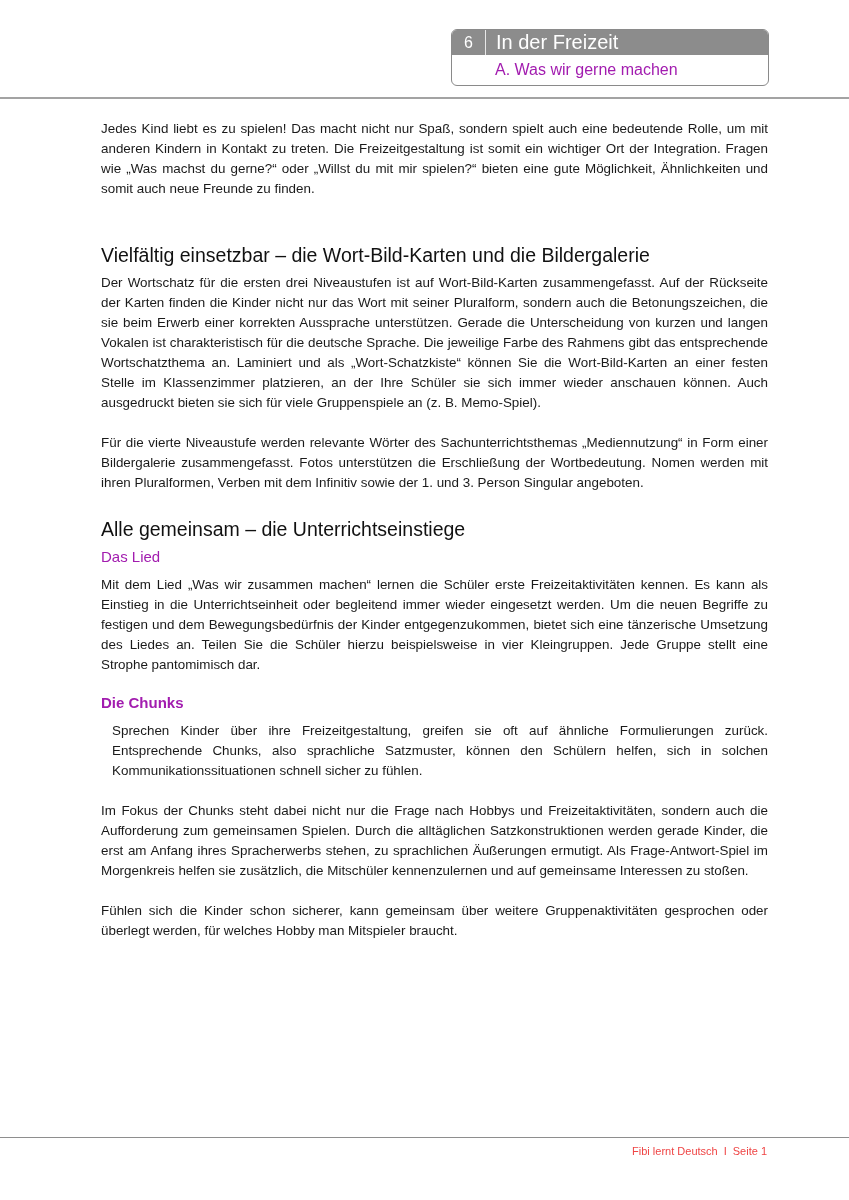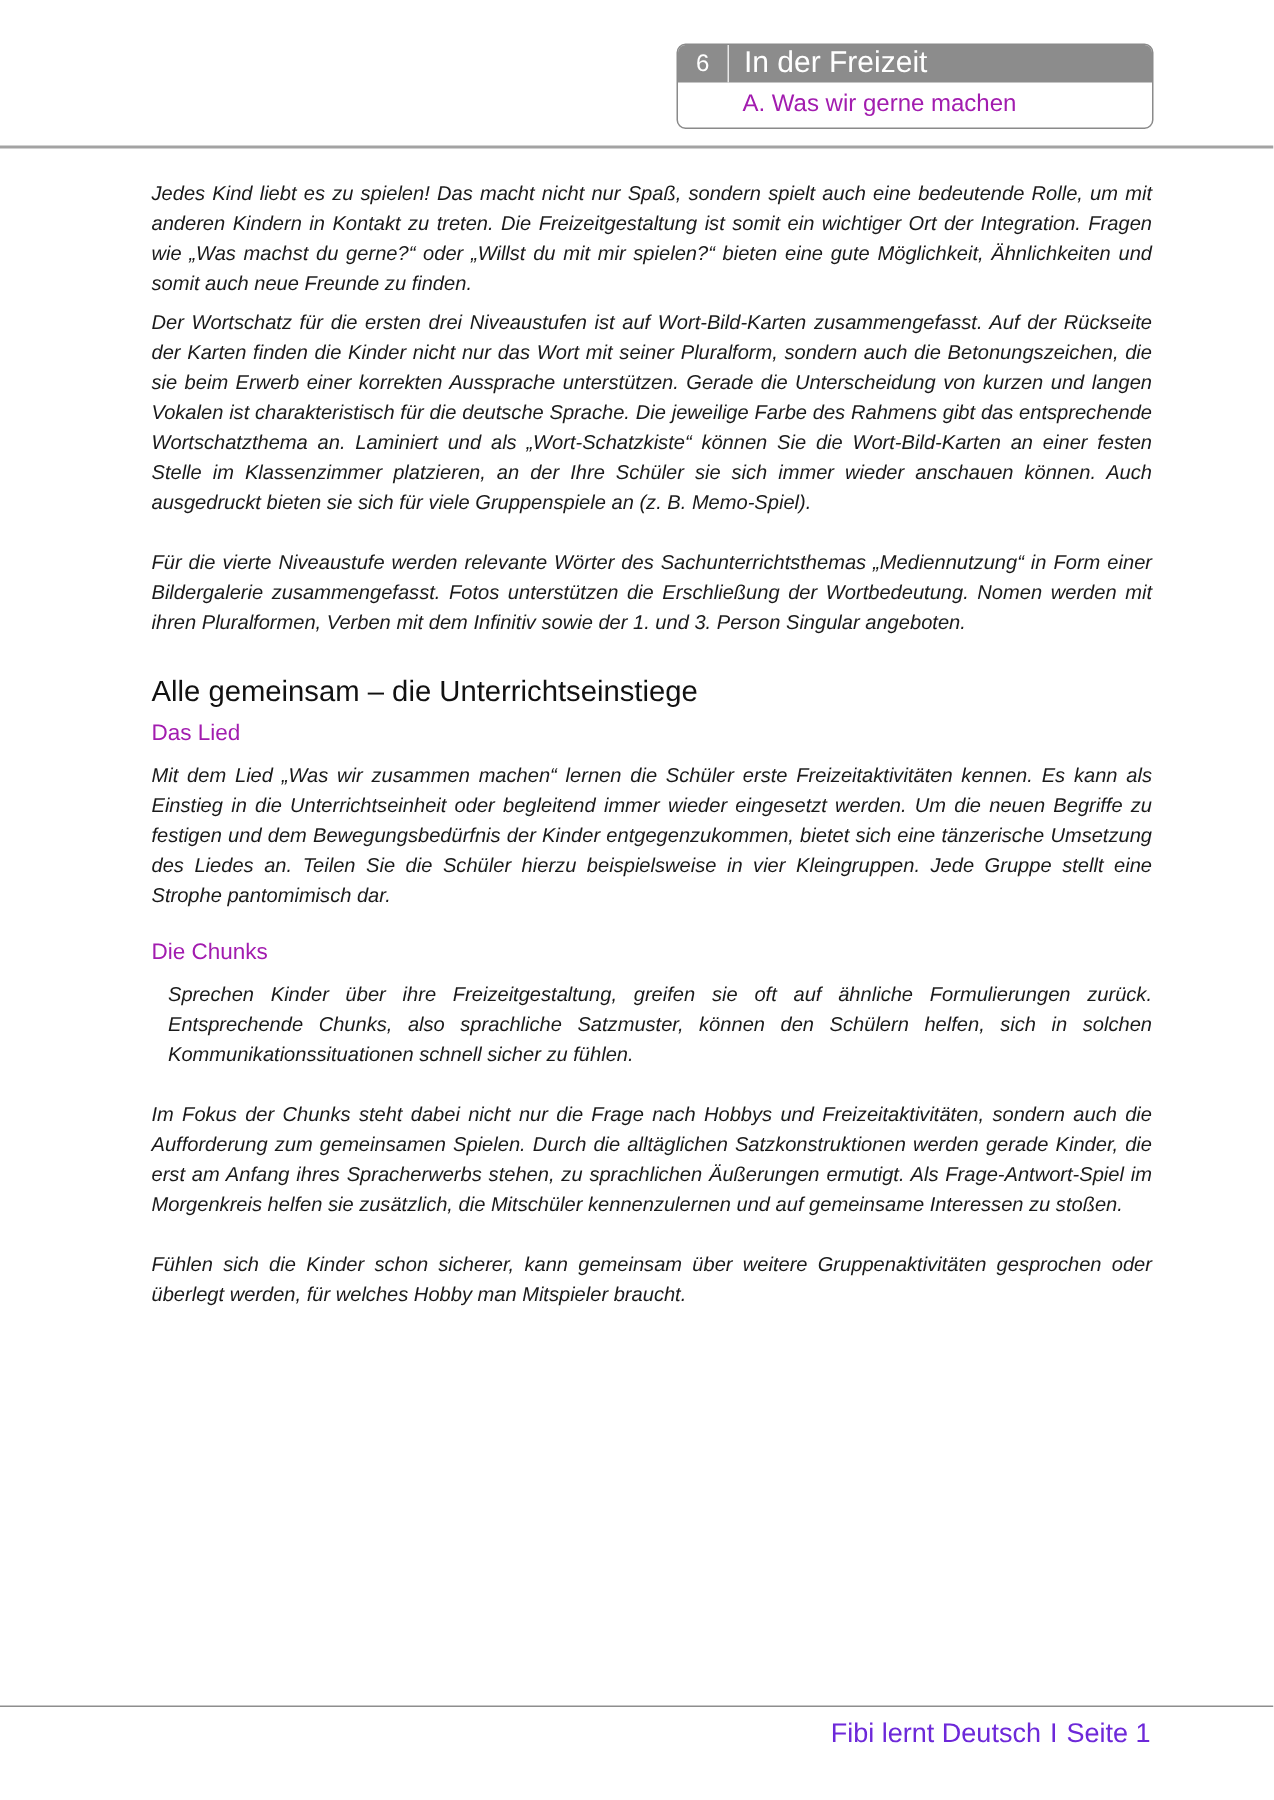--- a/index.html
+++ b/index.html
@@ -7,50 +7,51 @@
          font-family: "Liberation Sans", "DejaVu Sans", sans-serif; color: #1a1a1a; }
   .header-box { position: absolute; left: 451px; top: 29px; width: 316px; height: 55px;
                 border: 1px solid #8a8a8a; border-radius: 6px; overflow: hidden; background:#fff; }
   .header-top { height: 25px; background: #8c8c8c; display: flex; align-items: center; color: #fff; }
   .chap-num { width: 33px; text-align: center; font-size: 16px; border-right: 1px solid #e8e8e8; height: 25px; line-height: 25px; }
   .chap-title { padding-left: 10px; font-size: 20px; line-height: 25px; }
   .header-sub { height: 30px; line-height: 29px; padding-left: 43px; font-size: 16px; color: #a21caf; }
   .rule-top { position: absolute; left: 0; top: 97px; width: 849px; height: 2px; background: #a3a3a3; }
   .rule-bottom { position: absolute; left: 0; top: 1137px; width: 849px; height: 1px; background: #8e8e8e; }
   .content { position: absolute; left: 101px; top: 119px; width: 667px; }
-  p { margin: 0; font-size: 13.4px; line-height: 20px; text-align: justify; font-style: italic; }
+  p { margin: 0; font-size: 13.4px; line-height: 20px; text-align: justify; }
   .p-gap { margin-top: 20px; }
   h2 { margin: 0; font-weight: normal; font-size: 19.5px; line-height: 24px; color: #111; }
   h3 { margin: 0; font-weight: normal; font-size: 15px; line-height: 20px; color: #a21caf; }
-  .footer { position: absolute; right: 82px; top: 1145px; font-size: 18px; color: #6d28d9; }
+  .footer { position: absolute; right: 82px; top: 1145px; font-size: 11px; color: #ef4444; }
   .footer .sep { margin: 0 6px; }
 </style>
 </head>
 <body>
 
 <div class="header-box">
   <div class="header-top">
     <div class="chap-num">6</div>
     <div class="chap-title">In der Freizeit</div>
   </div>
   <div class="header-sub">A. Was wir gerne machen</div>
 </div>
 <div class="rule-top"></div>
 
 <div class="content">
   <p>Jedes Kind liebt es zu spielen! Das macht nicht nur Spaß, sondern spielt auch eine bedeutende Rolle, um mit anderen Kindern in Kontakt zu treten. Die Freizeitgestaltung ist somit ein wichtiger Ort der Integration. Fragen wie „Was machst du gerne?“ oder „Willst du mit mir spielen?“ bieten eine gute Möglichkeit, Ähnlichkeiten und somit auch neue Freunde zu finden.</p>
 
+  <h2 style="margin-top:44px;">Vielfältig einsetzbar – die Wort-Bild-Karten und die Bildergalerie</h2>
   <p style="margin-top:6px;">Der Wortschatz für die ersten drei Niveaustufen ist auf Wort-Bild-Karten zusammengefasst. Auf der Rückseite der Karten finden die Kinder nicht nur das Wort mit seiner Pluralform, sondern auch die Betonungszeichen, die sie beim Erwerb einer korrekten Aussprache unterstützen. Gerade die Unterscheidung von kurzen und langen Vokalen ist charakteristisch für die deutsche Sprache. Die jeweilige Farbe des Rahmens gibt das entsprechende Wortschatzthema an. Laminiert und als „Wort-Schatzkiste“ können Sie die Wort-Bild-Karten an einer festen Stelle im Klassenzimmer platzieren, an der Ihre Schüler sie sich immer wieder anschauen können. Auch ausgedruckt bieten sie sich für viele Gruppenspiele an (z. B. Memo-Spiel).</p>
   <p class="p-gap">Für die vierte Niveaustufe werden relevante Wörter des Sachunterrichtsthemas „Mediennutzung“ in Form einer Bildergalerie zusammengefasst. Fotos unterstützen die Erschließung der Wortbedeutung. Nomen werden mit ihren Pluralformen, Verben mit dem Infinitiv sowie der 1. und 3. Person Singular angeboten.</p>
 
   <h2 style="margin-top:24px;">Alle gemeinsam – die Unterrichtseinstiege</h2>
   <h3 style="margin-top:6px;">Das Lied</h3>
   <p style="margin-top:8px;">Mit dem Lied „Was wir zusammen machen“ lernen die Schüler erste Freizeitaktivitäten kennen. Es kann als Einstieg in die Unterrichtseinheit oder begleitend immer wieder eingesetzt werden. Um die neuen Begriffe zu festigen und dem Bewegungsbedürfnis der Kinder entgegenzukommen, bietet sich eine tänzerische Umsetzung des Liedes an. Teilen Sie die Schüler hierzu beispielsweise in vier Kleingruppen. Jede Gruppe stellt eine Strophe pantomimisch dar.</p>
 
-  <h3 style="margin-top:18px;">Die Chunks</h3>
+  <h3 style="margin-top:18px;font-weight:bold;">Die Chunks</h3>
   <p style="margin-top:8px;margin-left:11px;">Sprechen Kinder über ihre Freizeitgestaltung, greifen sie oft auf ähnliche Formulierungen zurück. Entsprechende Chunks, also sprachliche Satzmuster, können den Schülern helfen, sich in solchen Kommunikationssituationen schnell sicher zu fühlen.</p>
   <p class="p-gap">Im Fokus der Chunks steht dabei nicht nur die Frage nach Hobbys und Freizeitaktivitäten, sondern auch die Aufforderung zum gemeinsamen Spielen. Durch die alltäglichen Satzkonstruktionen werden gerade Kinder, die erst am Anfang ihres Spracherwerbs stehen, zu sprachlichen Äußerungen ermutigt. Als Frage-Antwort-Spiel im Morgenkreis helfen sie zusätzlich, die Mitschüler kennenzulernen und auf gemeinsame Interessen zu stoßen.</p>
   <p class="p-gap">Fühlen sich die Kinder schon sicherer, kann gemeinsam über weitere Gruppenaktivitäten gesprochen oder überlegt werden, für welches Hobby man Mitspieler braucht.</p>
 </div>
 
 <div class="rule-bottom"></div>
 <div class="footer">
   <span>Fibi lernt Deutsch</span><span class="sep">I</span><span>Seite 1</span>
 </div>
 

